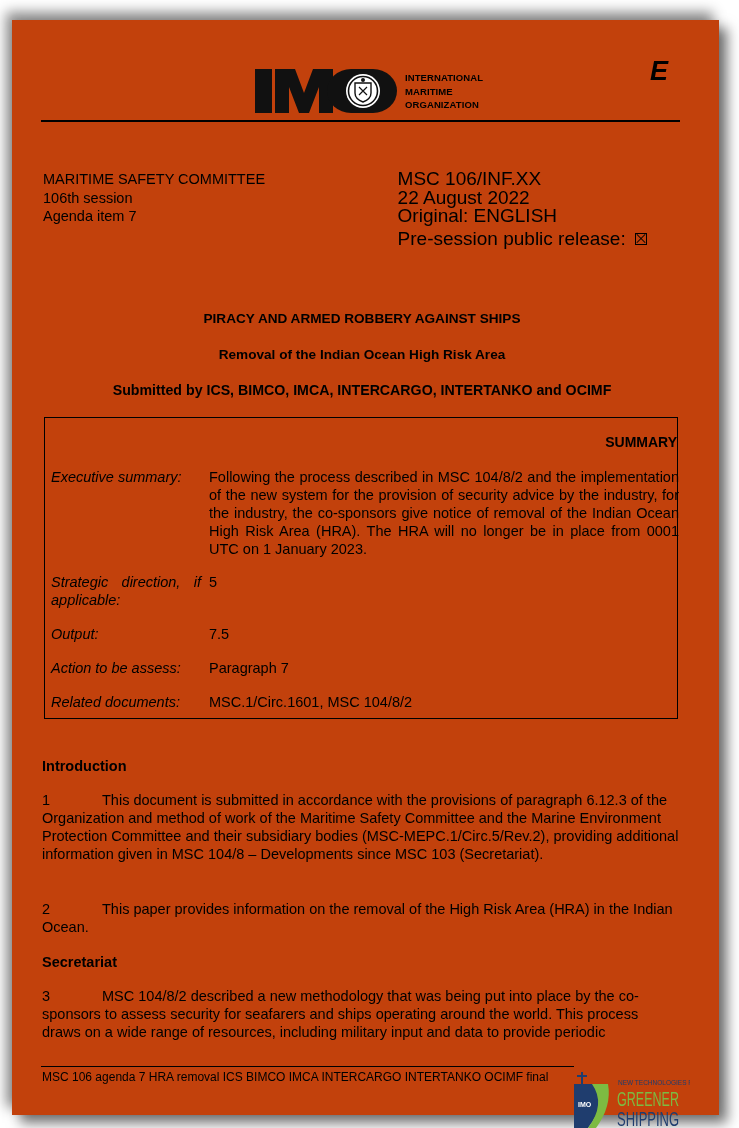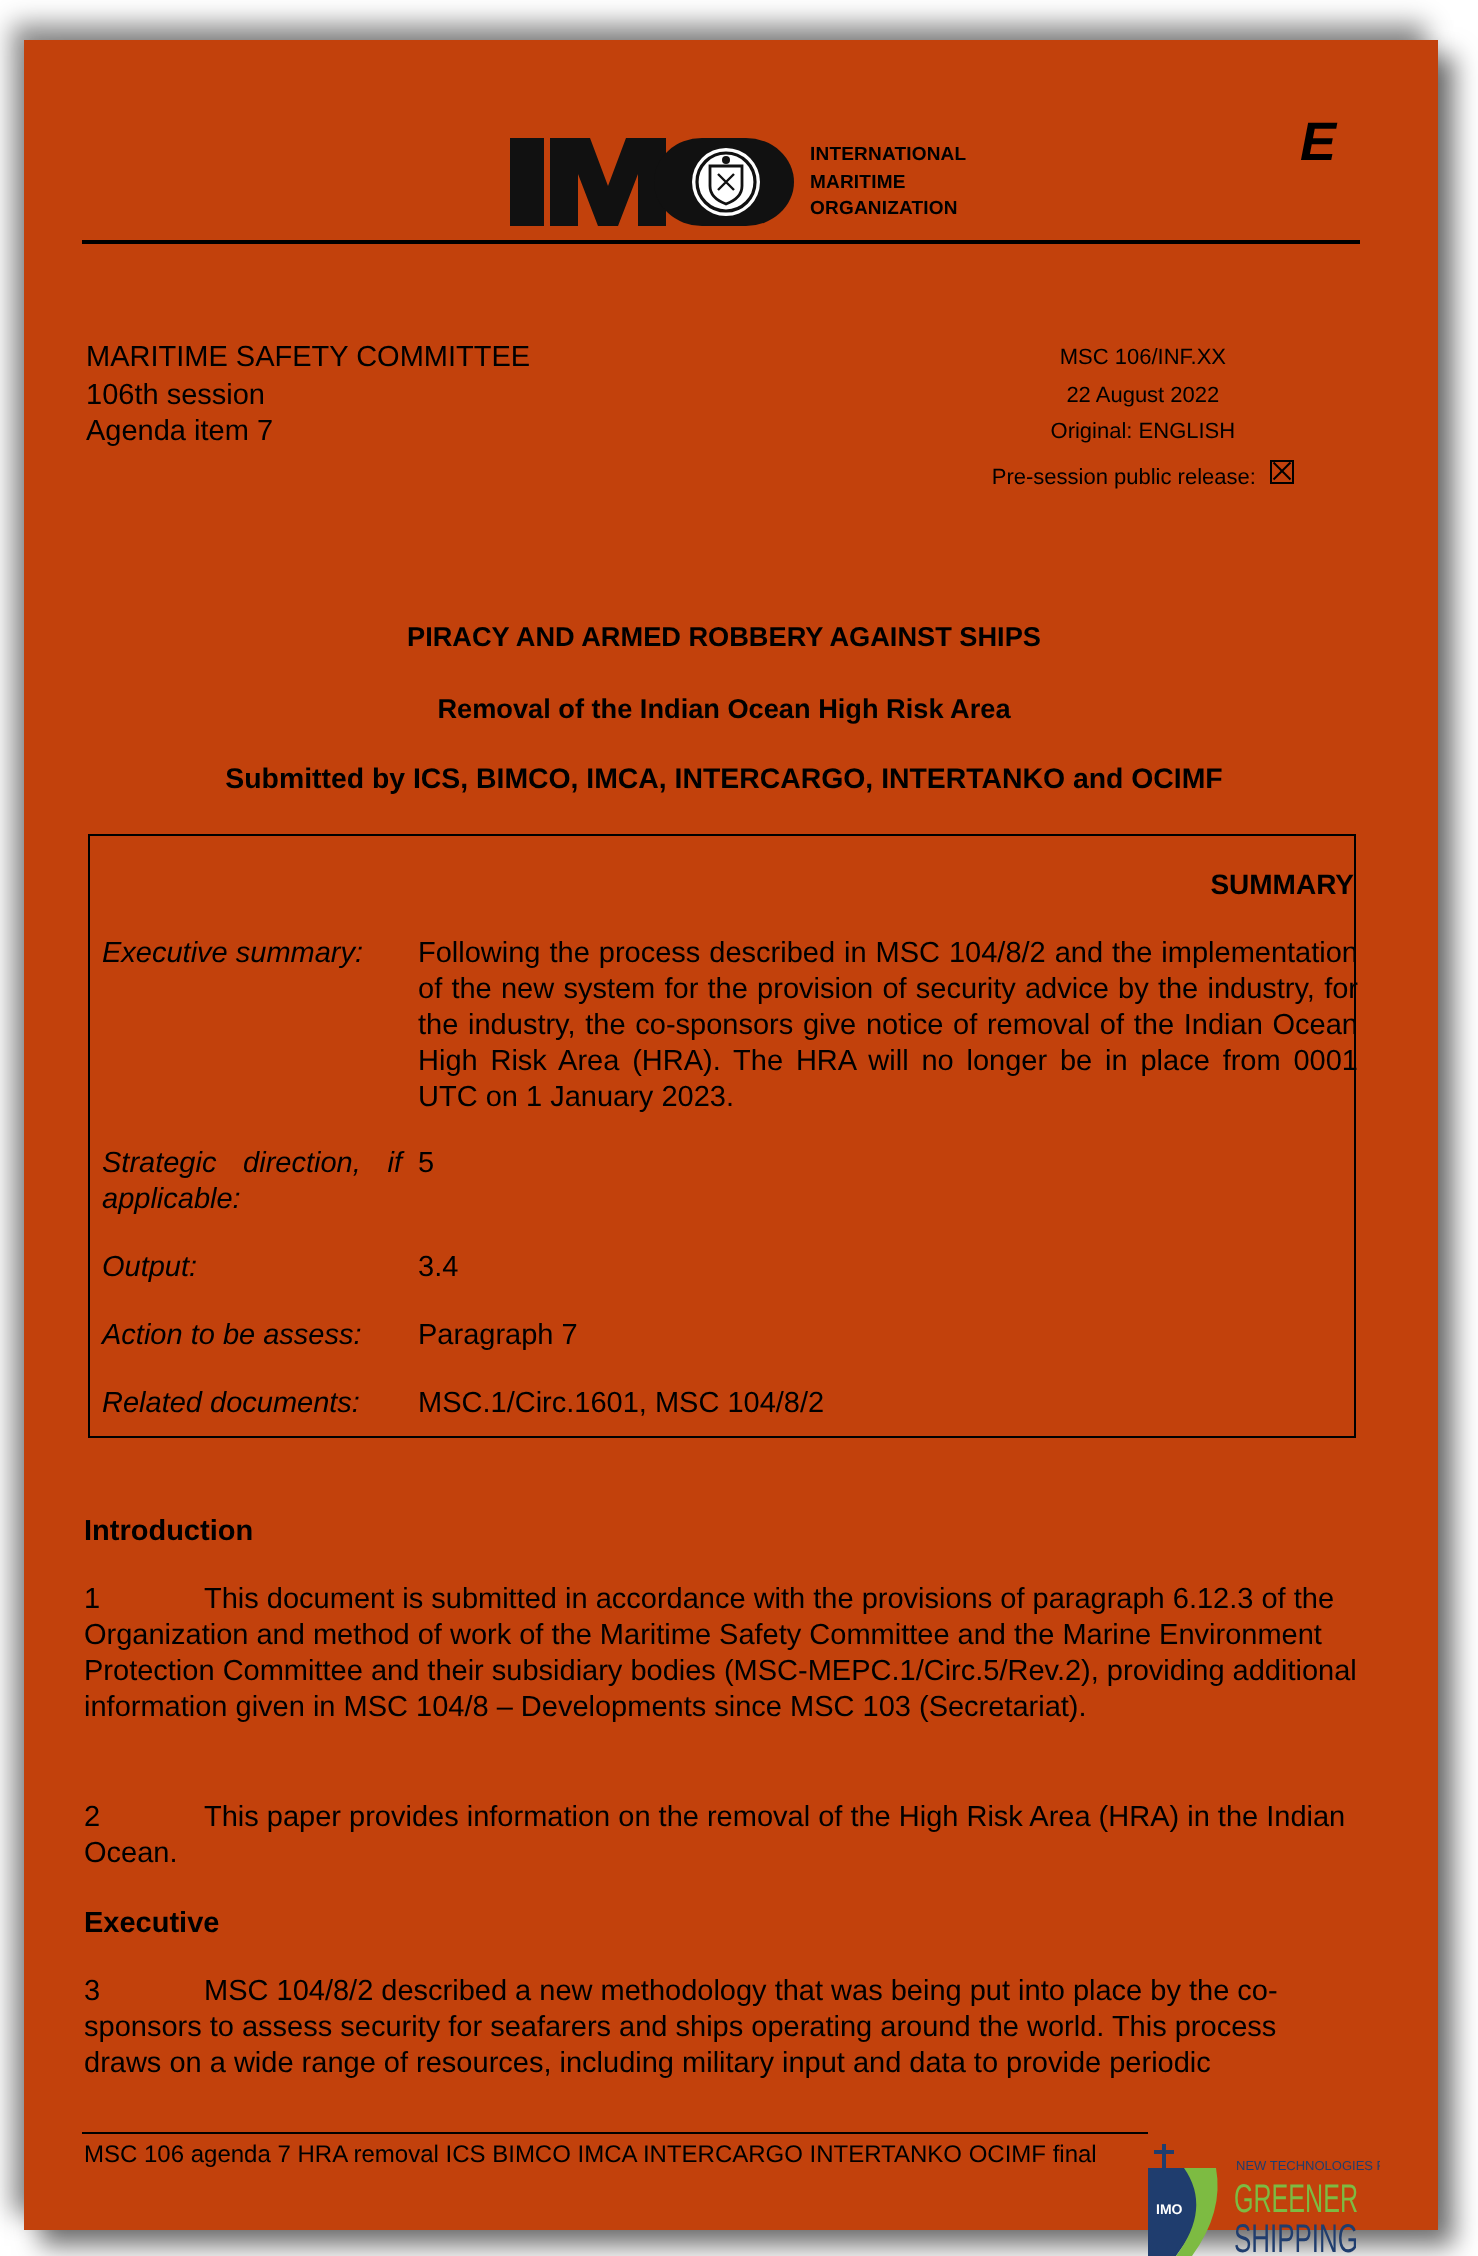--- a/index.html
+++ b/index.html
@@ -16,21 +16,21 @@
   .abs { position:absolute; }
   .logo-block { left:243px; top:47px; height:48px; }
   .logo-letters { position:absolute; left:0; top:0; width:142px; height:48px; }
   .logo-text {
     position:absolute; left:150px; top:4px; font-size:9.5px; font-weight:bold;
     line-height:13.5px; letter-spacing:0.1px; white-space:nowrap;
   }
   .lang-mark { left:638px; top:36px; font-size:27px; font-weight:bold; font-style:italic; }
   .header-rule { left:29px; top:100px; width:639px; height:2px; background:#000; }
   .meta-left { left:31px; top:150px; font-size:14.5px; line-height:18.5px; }
-  .meta-right { right:72px; top:150px; font-size:11px; line-height:18.5px; text-align:center; }
+  .meta-right { right:72px; top:150px; font-size:19px; line-height:18.5px; text-align:left; }
   .meta-right .release { margin-top:4px; }
   .checkbox-icon { display:inline-block; width:10px; height:10px; border:1px solid #000; position:relative; vertical-align:0px; margin-left:4px; }
   .checkbox-icon::before, .checkbox-icon::after {
     content:""; position:absolute; left:-1px; top:4px; width:12px; height:1px; background:#000;
   }
   .checkbox-icon::before { transform:rotate(45deg); }
   .checkbox-icon::after { transform:rotate(-45deg); }
   .title-block { left:30px; width:640px; text-align:center; font-weight:bold; font-size:13.6px; }
   .t1 { top:291px; }
   .t2 { top:327px; }
@@ -111,21 +111,21 @@
     <div class="srow r1">
       <div class="lbl">Executive summary:</div>
       <div class="val">Following the process described in MSC 104/8/2 and the implementation of the new system for the provision of security advice by the industry, for the industry, the co-sponsors give notice of removal of the Indian Ocean High Risk Area (HRA). The HRA will no longer be in place from 0001 UTC on 1 January 2023.</div>
     </div>
     <div class="srow r2">
       <div class="lbl">Strategic direction, if applicable:</div>
       <div class="val">5</div>
     </div>
     <div class="srow r3">
       <div class="lbl">Output:</div>
-      <div class="val">3.4</div>
+      <div class="val">7.5</div>
     </div>
     <div class="srow r4">
       <div class="lbl">Action to be assess:</div>
       <div class="val">Paragraph 7</div>
     </div>
     <div class="srow r5">
       <div class="lbl">Related documents:</div>
       <div class="val">MSC.1/Circ.1601, MSC 104/8/2</div>
     </div>
   </div>
@@ -133,21 +133,21 @@
   <div class="abs body-text heading h-intro">Introduction</div>
 
   <div class="abs body-text p1">
     <span class="pnum">1</span><span>This document is submitted in accordance with the provisions of paragraph 6.12.3 of the Organization and method of work of the Maritime Safety Committee and the Marine Environment Protection Committee and their subsidiary bodies (MSC-MEPC.1/Circ.5/Rev.2), providing additional information given in MSC 104/8 – Developments since MSC 103 (Secretariat).</span>
   </div>
 
   <div class="abs body-text p2">
     <span class="pnum">2</span><span>This paper provides information on the removal of the High Risk Area (HRA) in the Indian Ocean.</span>
   </div>
 
-  <div class="abs body-text heading h-bg">Executive</div>
+  <div class="abs body-text heading h-bg">Secretariat</div>
 
   <div class="abs body-text p3">
     <span class="pnum">3</span><span>MSC 104/8/2 described a new methodology that was being put into place by the co-sponsors to assess security for seafarers and ships operating around the world. This process draws on a wide range of resources, including military input and data to provide periodic</span>
   </div>
 
   <div class="abs footer-rule"></div>
   <div class="abs footer-text">MSC 106 agenda 7 HRA removal ICS BIMCO IMCA INTERCARGO INTERTANKO OCIMF final</div>
 
   <div class="abs gs-logo">
     <svg width="120" height="60" viewBox="0 0 120 60">

